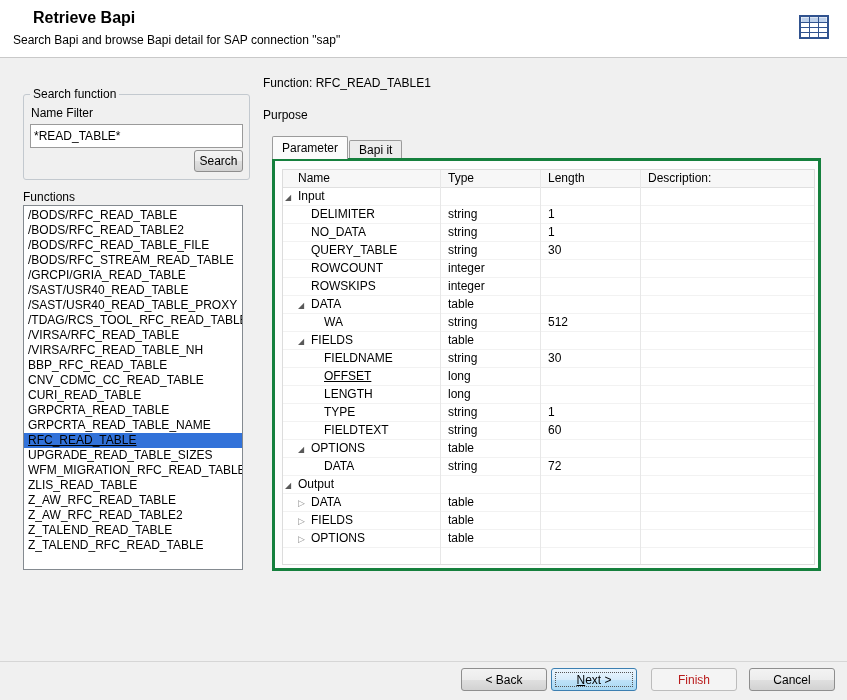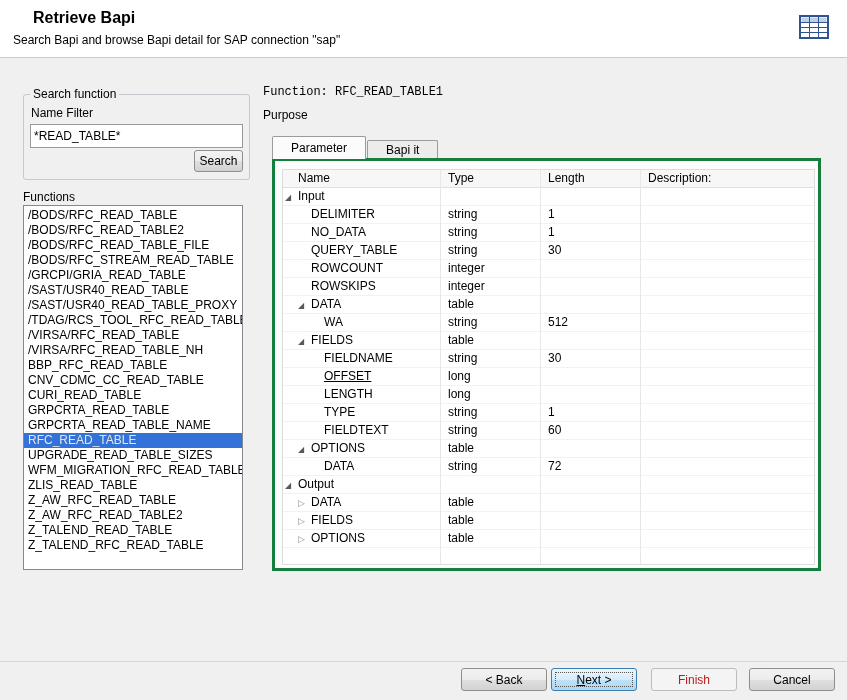--- a/index.html
+++ b/index.html
@@ -27,24 +27,24 @@
          background:linear-gradient(#f3f3f3,#ececec 50%,#e0e0e0 50%,#d2d2d2); }
   .search-btn { position:absolute; top:55px; right:6px; width:49px; height:22px; }
 
   
   .functions-label { position:absolute; left:23px; top:190px; }
   .functions-list { position:absolute; left:23px; top:205px; width:220px; height:365px;
                     border:1px solid #848a90; background:#fff; padding-top:2px; overflow:hidden; }
   .list-item { height:15px; line-height:15px; padding-left:4px; white-space:nowrap; overflow:hidden; }
 
   
-  .function-title { position:absolute; left:263px; top:85px;font-family:Liberation Mono, monospace; }
+  .function-title { position:absolute; left:263px; top:76px; }
   .purpose-label { position:absolute; left:263px; top:108px; }
   .tabbar { position:absolute; left:272px; top:136px; height:23px; display:flex; align-items:flex-end; }
-  .tab { height:19px; line-height:18px; padding:0 18px; background:#ececec;
+  .tab { height:19px; line-height:18px; padding:0 9px; background:#ececec;
          border:1px solid #9b9b9b; border-bottom:none; border-radius:2px 2px 0 0; margin-right:1px; }
   .tab.active { height:23px; line-height:22px; background:#fbfbfb; position:relative; z-index:5; }
   .tab-panel { position:absolute; left:272px; top:158px; width:549px; height:413px;
                background:#fdfdfd; border:3px solid #15803d; }
   .ptable { position:absolute; left:7px; top:8px; width:533px; height:396px;
             border:1px solid #dcdcdc; background:#fff; overflow:hidden; }
   .thead { display:grid; grid-template-columns:157px 100px 100px 1fr; height:18px; line-height:17px;
            background:#f7f7f7; border-bottom:1px solid #e0e0e0; }
   .hcell { padding-left:8px; white-space:nowrap; overflow:hidden; }
   .hcell.first { padding-left:15px; }
@@ -103,21 +103,21 @@
       <div class="list-item">/SAST/USR40_READ_TABLE</div>
       <div class="list-item">/SAST/USR40_READ_TABLE_PROXY</div>
       <div class="list-item">/TDAG/RCS_TOOL_RFC_READ_TABLE</div>
       <div class="list-item">/VIRSA/RFC_READ_TABLE</div>
       <div class="list-item">/VIRSA/RFC_READ_TABLE_NH</div>
       <div class="list-item">BBP_RFC_READ_TABLE</div>
       <div class="list-item">CNV_CDMC_CC_READ_TABLE</div>
       <div class="list-item">CURI_READ_TABLE</div>
       <div class="list-item">GRPCRTA_READ_TABLE</div>
       <div class="list-item">GRPCRTA_READ_TABLE_NAME</div>
-      <div class="list-item" style="background: rgb(50, 114, 217); color: #e5e5e5;">RFC_READ_TABLE</div>
+      <div class="list-item" style="background: rgb(50, 114, 217); color: #000000; text-decoration: underline;">RFC_READ_TABLE</div>
       <div class="list-item">UPGRADE_READ_TABLE_SIZES</div>
       <div class="list-item">WFM_MIGRATION_RFC_READ_TABLE</div>
       <div class="list-item">ZLIS_READ_TABLE</div>
       <div class="list-item">Z_AW_RFC_READ_TABLE</div>
       <div class="list-item">Z_AW_RFC_READ_TABLE2</div>
       <div class="list-item">Z_TALEND_READ_TABLE</div>
       <div class="list-item">Z_TALEND_RFC_READ_TABLE</div>
     </div>
 
   <div class="function-title">Function: RFC_READ_TABLE1</div>

